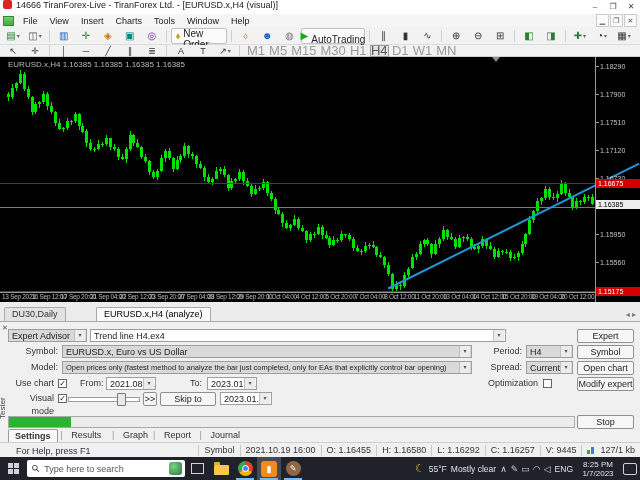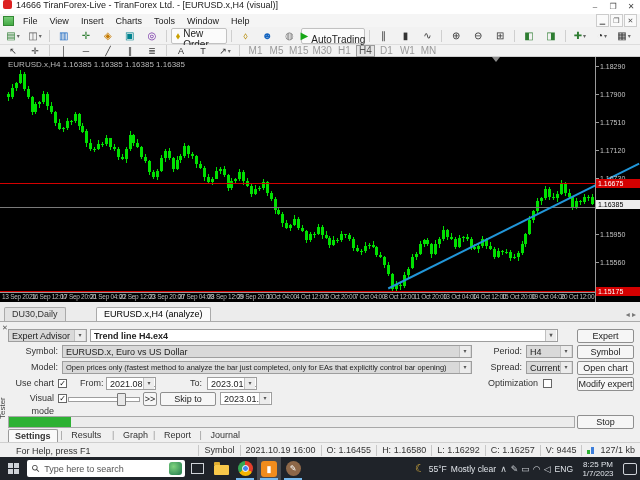--- a/index.html
+++ b/index.html
@@ -19,21 +19,21 @@
   
   #toolbar1{left:0;top:27px;width:640px;height:18px;background:#f2f2f2;border-bottom:1px solid #ddd;display:flex;align-items:center;padding-left:2px;box-sizing:border-box;}
   #toolbar2{left:0;top:45px;width:640px;height:12px;background:#f2f2f2;border-bottom:1px solid #cfcfcf;display:flex;align-items:center;padding-left:2px;box-sizing:border-box;}
   .tbtn{height:14px;min-width:16px;display:flex;align-items:center;justify-content:center;border:1px solid transparent;border-radius:2px;margin:0 1px;padding:0 1px;background:transparent;}
   .tbtn .g{font-size:10px;line-height:14px;}
   .tbtn .care{font-size:6px;color:#666;margin-left:1px;}
   .tlabel{padding:0 4px;border:1px solid #c2c2c2;background:#fbfbfb;}
   .tlabel span.lb{margin-left:3px;font-size:10px;color:#222;margin-top:7px;}
   .tbsep{width:1px;height:12px;background:#cfcfcf;margin:0 3px;}
   #tb1-right{margin-left:auto;display:flex;margin-right:4px;}
-  .tf{min-width:17px;height:10px;line-height:10px;text-align:center;font-size:10px;color:#9a9a9a;border:1px solid transparent;margin:0 1px;}
+  .tf{min-width:17px;height:10px;line-height:10px;text-align:center;font-size:13px;color:#9a9a9a;border:1px solid transparent;margin:0 1px;}
   .tf.active{border:1px solid #9a9a9a;background:#e4e4e4;color:#555;}
   .tb2 .g{font-size:9px;line-height:12px;color:#333;}
   
   #chart-bg{left:0;top:57px;width:640px;height:245px;background:#000;}
   #chart-svg{left:0;top:57px;}
   #symbol-line{left:8px;top:60px;color:#b9b9b9;font-size:8px;letter-spacing:0;}
   #axis-vsep{left:595px;top:57px;width:1px;height:245px;background:#9a9a9a;}
   #axis-hsep{left:0;top:292px;width:640px;height:1px;background:#9a9a9a;}
   #price-axis{left:596px;top:57px;width:44px;height:235px;}
   .plabel{position:absolute;left:4px;color:#c4c4c4;font-size:7px;white-space:nowrap;}
@@ -926,21 +926,21 @@
     </div>
 
   <div id="tabstrip" class="abs">
     <span id="tabscroll">◂ ▸</span>
   <span class="mditab" style="left: 4px;">DU30,Daily</span>
       <span class="mditab active" style="left: 96px;">EURUSD.x,H4 (analyze)</span>
     </div>
 
   <div id="tester" class="abs">
       <span class="combo gray" style="left: 8px; top: 7px; width: 79px;">Expert Advisor<span class="arr">▾</span></span>
-      <span class="combo" style="left: 90px; top: 7px; width: 468px; font-weight: bold;">Trend line H4.ex4<span class="arr">▾</span></span>
+      <span class="combo" style="left: 90px; top: 7px; width: 416px;">Trend line H4.ex4<span class="arr">▾</span></span>
       <span class="tlbl" style="left: 18px; top: 23px; width: 40px; text-align: right;">Symbol:</span>
       <span class="combo gray" style="left: 62px; top: 23px; width: 410px;">EURUSD.x, Euro vs US Dollar<span class="arr">▾</span></span>
       <span class="tlbl" style="left: 488px; top: 23px; width: 34px; text-align: right;">Period:</span>
       <span class="combo gray" style="left: 526px; top: 23px; width: 47px;">H4<span class="arr">▾</span></span>
       <span class="tlbl" style="left: 18px; top: 39px; width: 40px; text-align: right;">Model:</span>
       <span class="combo gray" style="left: 62px; top: 39px; width: 410px; font-size: 7.5px;">Open prices only (fastest method to analyze the bar just completed, only for EAs that explicitly control bar opening)<span class="arr">▾</span></span>
       <span class="tlbl" style="left: 488px; top: 39px; width: 34px; text-align: right;">Spread:</span>
       <span class="combo gray" style="left: 526px; top: 39px; width: 47px;">Current<span class="arr">▾</span></span>
       <span class="tlbl" style="left: 14px; top: 55px; width: 40px; text-align: right;">Use chart</span>
       <span class="chk" style="left: 58px; top: 57px;">✓</span>

